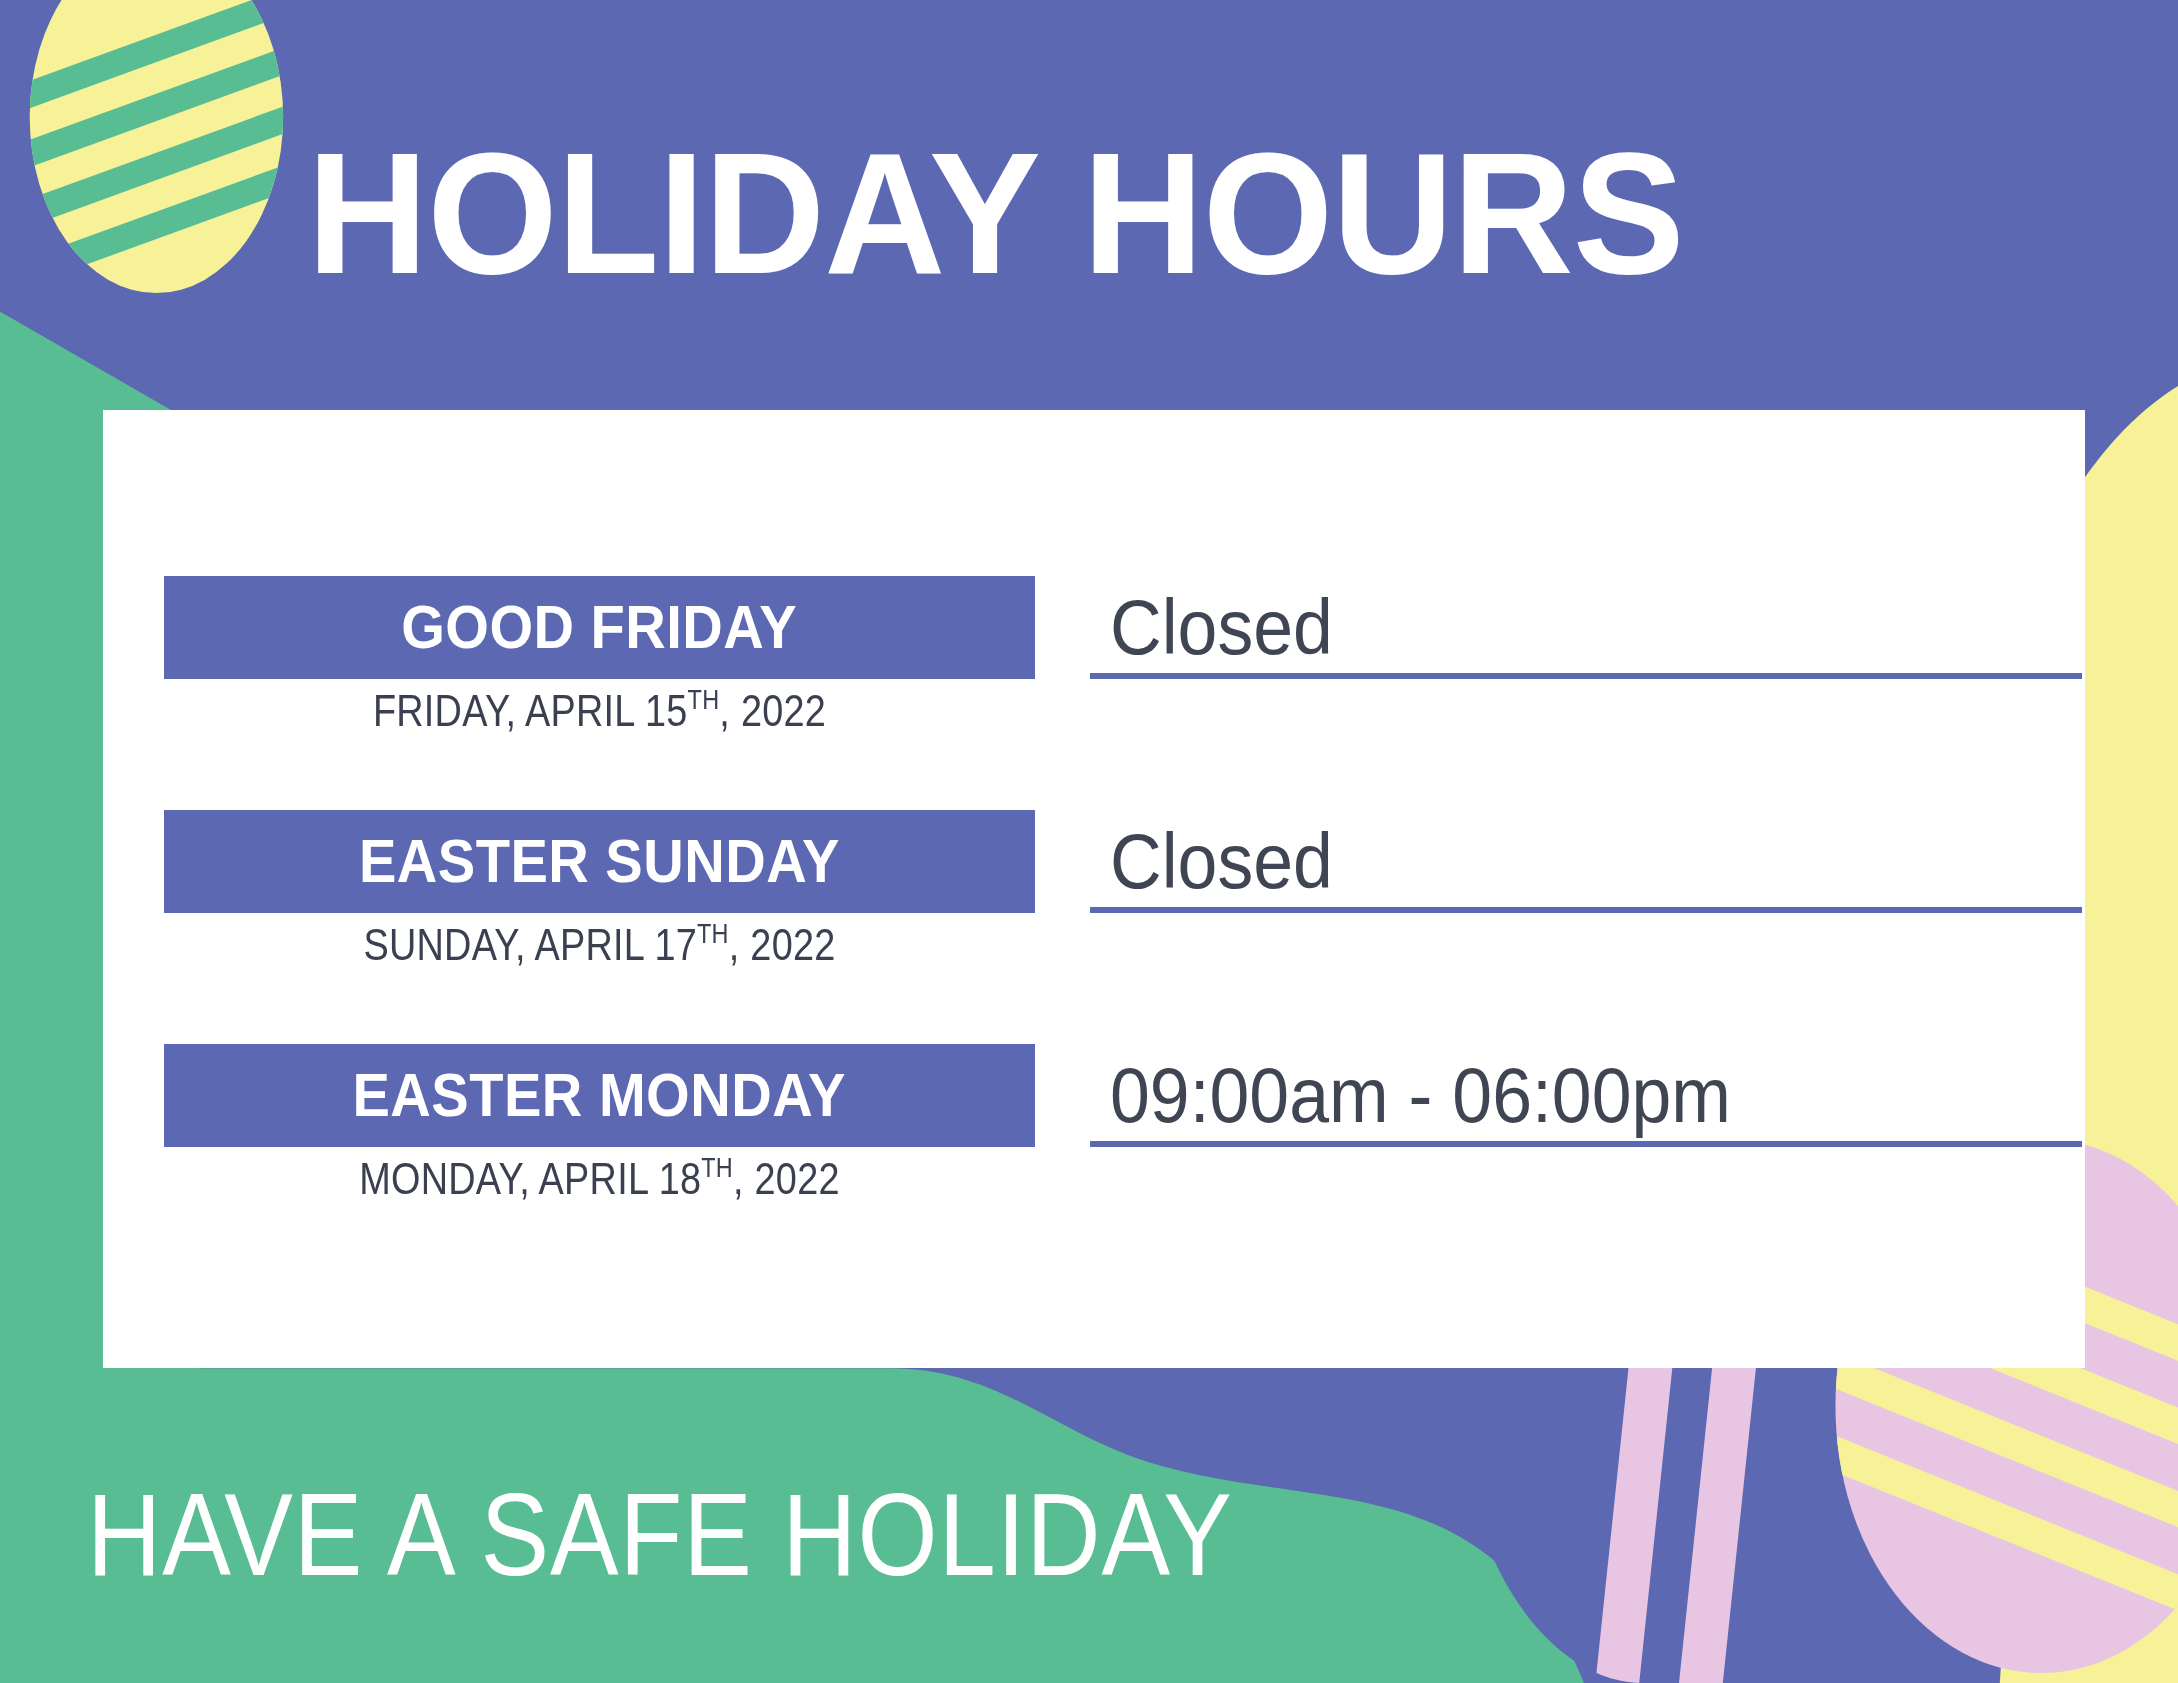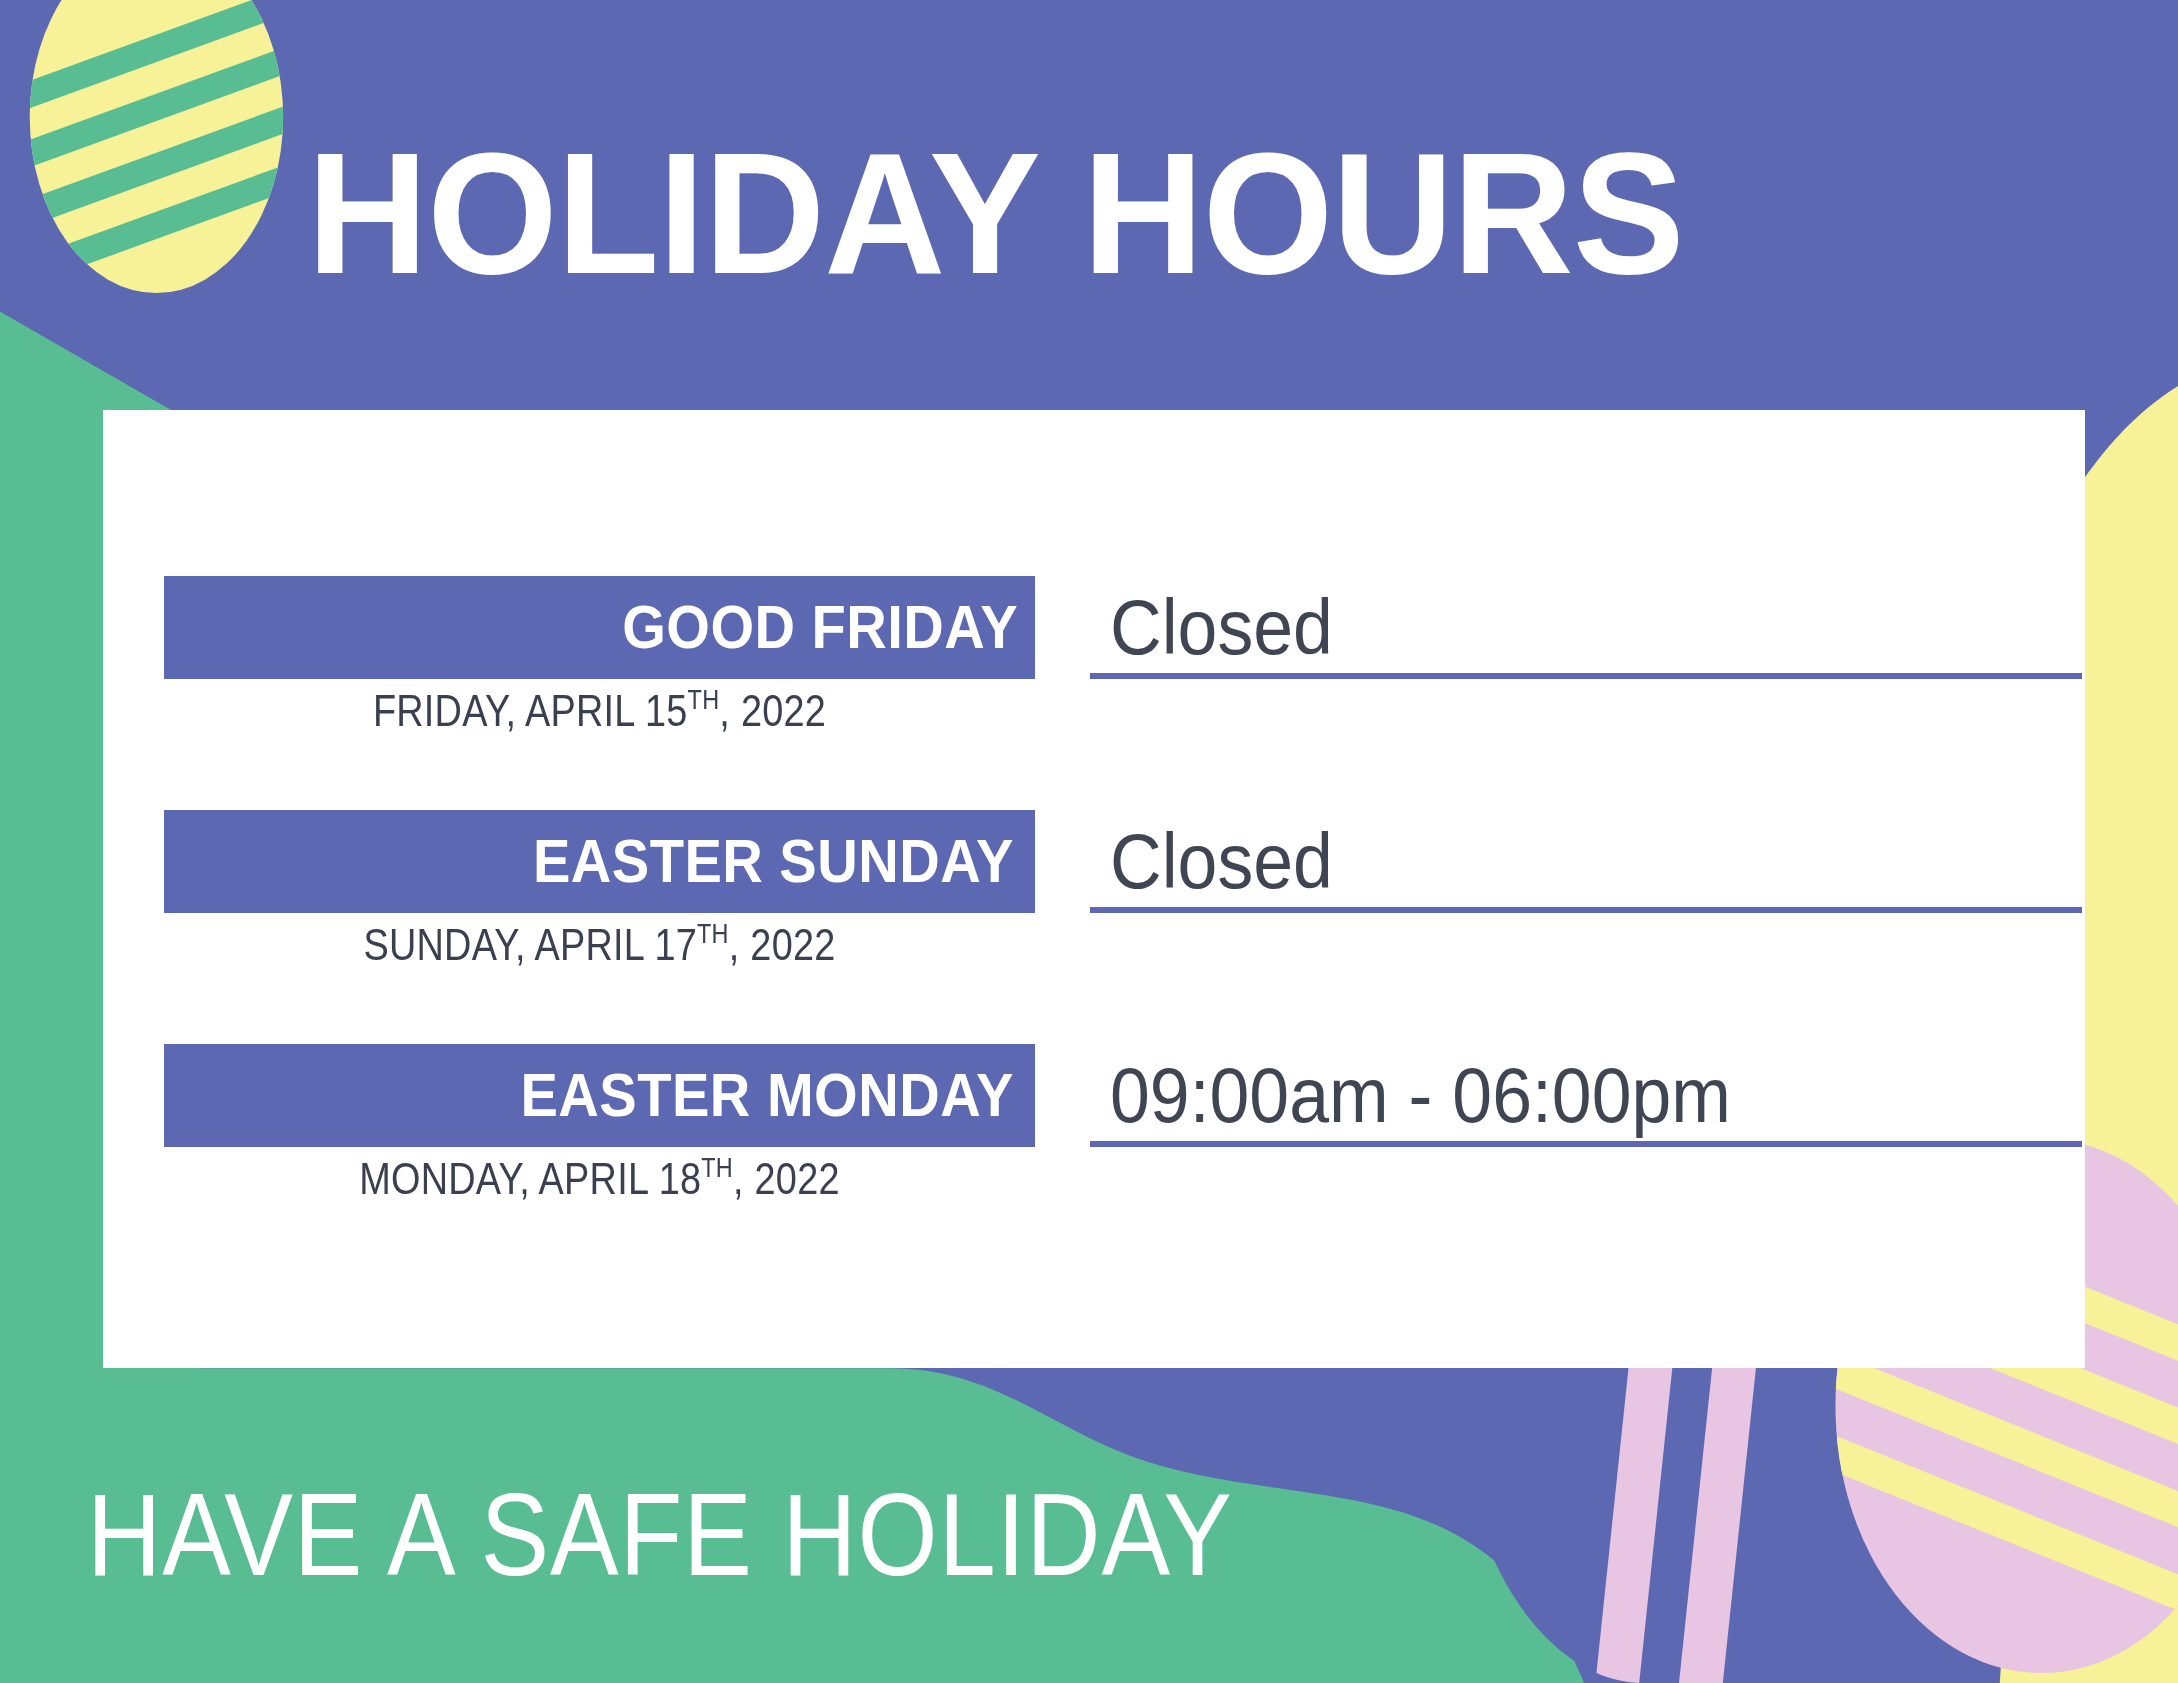--- a/index.html
+++ b/index.html
@@ -45,21 +45,21 @@
   .row-2 { top:400px; }
   .row-3 { top:634px; }
 
   .label-bar {
     position:absolute;
     left:61px; top:0;
     width:871px; height:103px;
     background:#5C68B2;
     display:flex;
     align-items:center;
-    justify-content:flex-end;
+    justify-content:center;
   }
   .label-text {
     color:#FFFFFF;
     font-weight:700;
     font-size:61px;
     line-height:61px;
     letter-spacing:0.5px;
     transform:scaleX(0.92);
     white-space:nowrap;
   }

